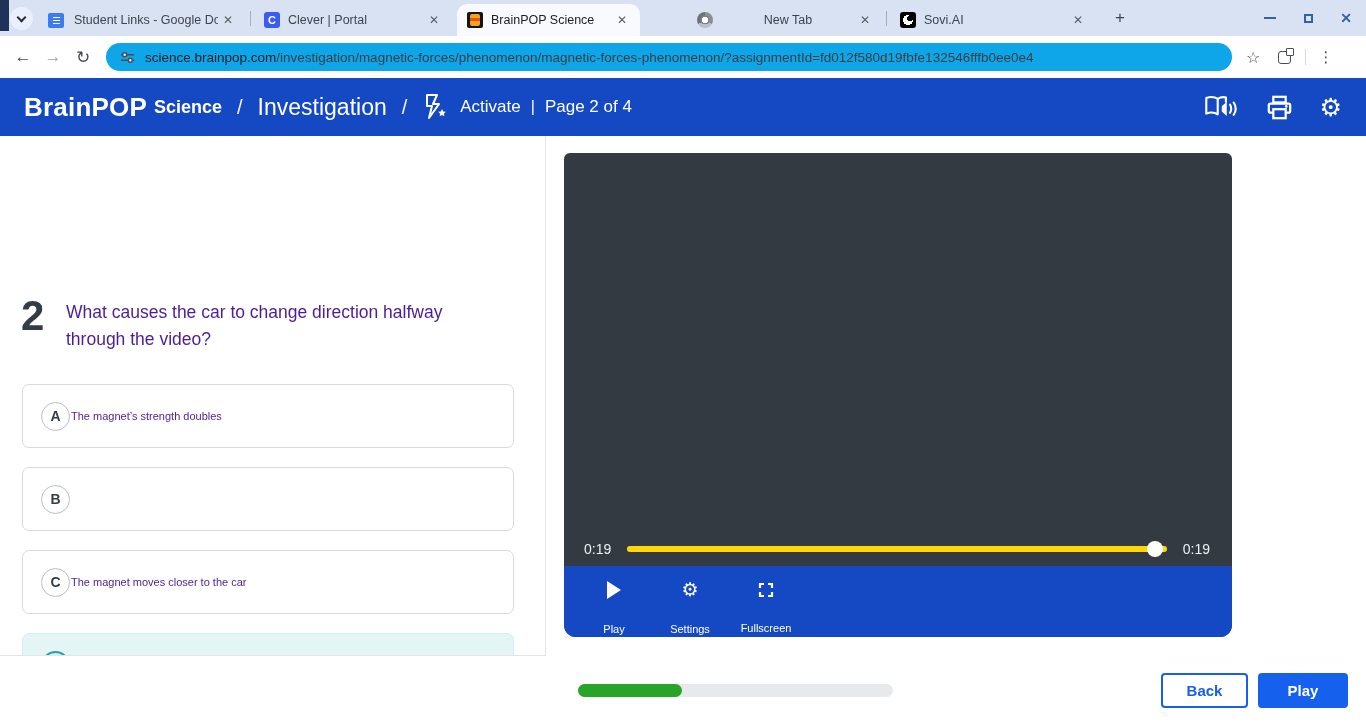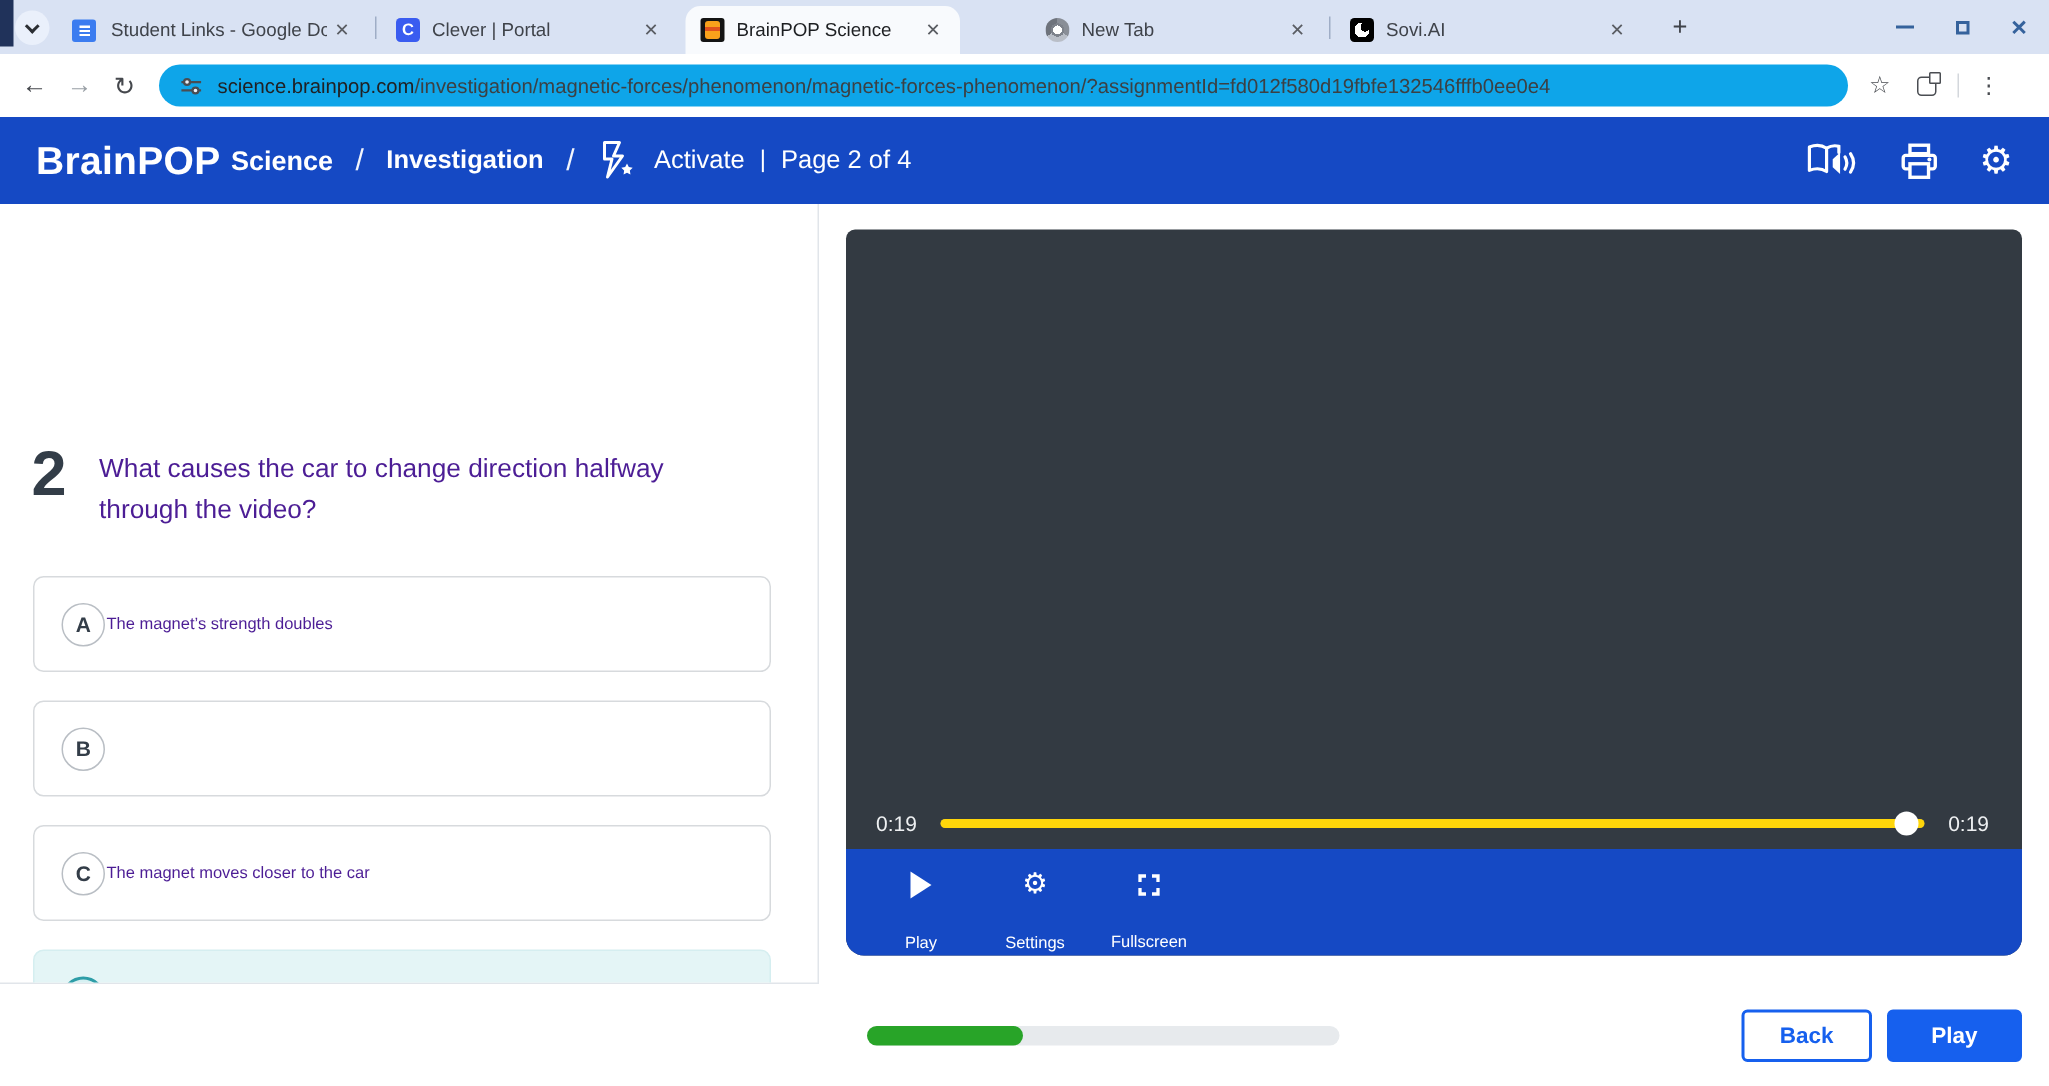--- a/index.html
+++ b/index.html
@@ -62,21 +62,21 @@
     border:1.8px solid #4a4d52; border-radius:1px; background:#fff; }
   .tool-sep { width:1px; height:16px; background:#d4d7dc; margin-left:14px; }
   .kebab { font-size:15px; color:#4a4d52; margin:0 12px 0 12px; letter-spacing:0; }
 
   
   .appheader { position:absolute; left:0; top:78px; width:1366px; height:58px; background:#1549c4;
     color:#fff; display:flex; align-items:center; padding:0 24px; }
   .brand { font-size:26px; font-weight:700; letter-spacing:.2px; }
   .brand-sub { font-size:18px; font-weight:600; margin-left:7px; }
   .crumb-sep { font-size:20px; font-weight:300; margin:0 15px; opacity:.95; }
-  .section { font-size:17px; font-weight:bold; }
+  .section { font-size:23px; font-weight:normal; }
   .bolt { margin-right:12px; display:flex; }
   .hdr-label { font-size:17px; }
   .hdr-div { margin:0 10px; font-size:16px; }
   .hdr-right { margin-left:auto; display:flex; align-items:center; gap:27px; }
   .hdr-ico { display:flex; align-items:center; justify-content:center; }
   .gear-glyph { font-size:25px; color:#fff; line-height:1; }
 
   
   .qpanel { position:absolute; left:0; top:136px; width:546px; height:520px; background:#fff;
     border-right:1px solid #e1e5ea; border-bottom:1px solid #e1e5ea; overflow:hidden; }
@@ -87,21 +87,21 @@
     border:1px solid #d7dadd; border-radius:7px; display:flex; align-items:center; padding-left:18px; }
   .option .badge { width:29px; height:29px; border-radius:50%; border:1.5px solid #b9bec4;
     display:flex; align-items:center; justify-content:center; font-size:14px; font-weight:bold; color:#333d48;
     flex:0 0 29px; }
   .option .otext { margin-left:1px; font-size:11px; color:#4c1d95; }
   .option.selected { background:#e4f5f6; border-color:#d5eef0; }
   .option.selected .badge { border:2px solid #2d9da7; background:#d6f0f2; }
   .opt-a { top:248px; } .opt-b { top:331px; } .opt-c { top:414px; } .opt-d { top:497px; }
 
   
-  .player { position:absolute; left:564px; top:153px; width:784px; height:484px;
+  .player { position:absolute; left:564px; top:153px; width:668px; height:484px;
     background:#333a42; border-radius:6px 6px 12px 12px; }
   .timeline { position:absolute; left:0; right:0; top:382px; height:28px;
     display:flex; align-items:center; padding:0 22px 0 20px; }
   .time { font-size:14px; color:#eef0f2; }
   .track { position:relative; flex:1; height:6px; border-radius:3px; background:#5a6068; margin:0 16px; }
   .track-fill { position:absolute; left:0; top:0; height:6px; border-radius:3px; background:#ffd60a; }
   .knob { position:absolute; right:4px; top:-5px; width:16px; height:16px; border-radius:50%; background:#fff; }
   .ctrlbar { position:absolute; left:0; right:0; bottom:0; height:71px; background:#1549c4;
     border-radius:0 0 12px 12px; display:flex; align-items:flex-start; padding:14px 0 0 12px; }
   .ctrlbtn { width:76px; display:flex; flex-direction:column; align-items:center; color:#fff; }
@@ -139,21 +139,21 @@
     <div class="tab" style="left:254px; width:198px;">
       <span class="fav fav-clever">C</span>
       <span class="title">Clever | Portal</span>
       <span class="x">✕</span>
     </div>
     <div class="tab active" style="left:457px; width:183px;">
       <span class="fav fav-brainpop"></span>
       <span class="title">BrainPOP Science</span>
       <span class="x">✕</span>
     </div>
-    <div class="tab" style="left:687px; width:196px;">
+    <div class="tab" style="left:687px; width:196px;text-align:center;">
       <span class="fav fav-chrome"></span>
       <span class="title">New Tab</span>
       <span class="x">✕</span>
     </div>
     <div class="tab-sep" style="left:886px;"></div>
     <div class="tab" style="left:890px; width:206px;">
       <span class="fav fav-sovi"></span>
       <span class="title">Sovi.AI</span>
       <span class="x">✕</span>
     </div>

